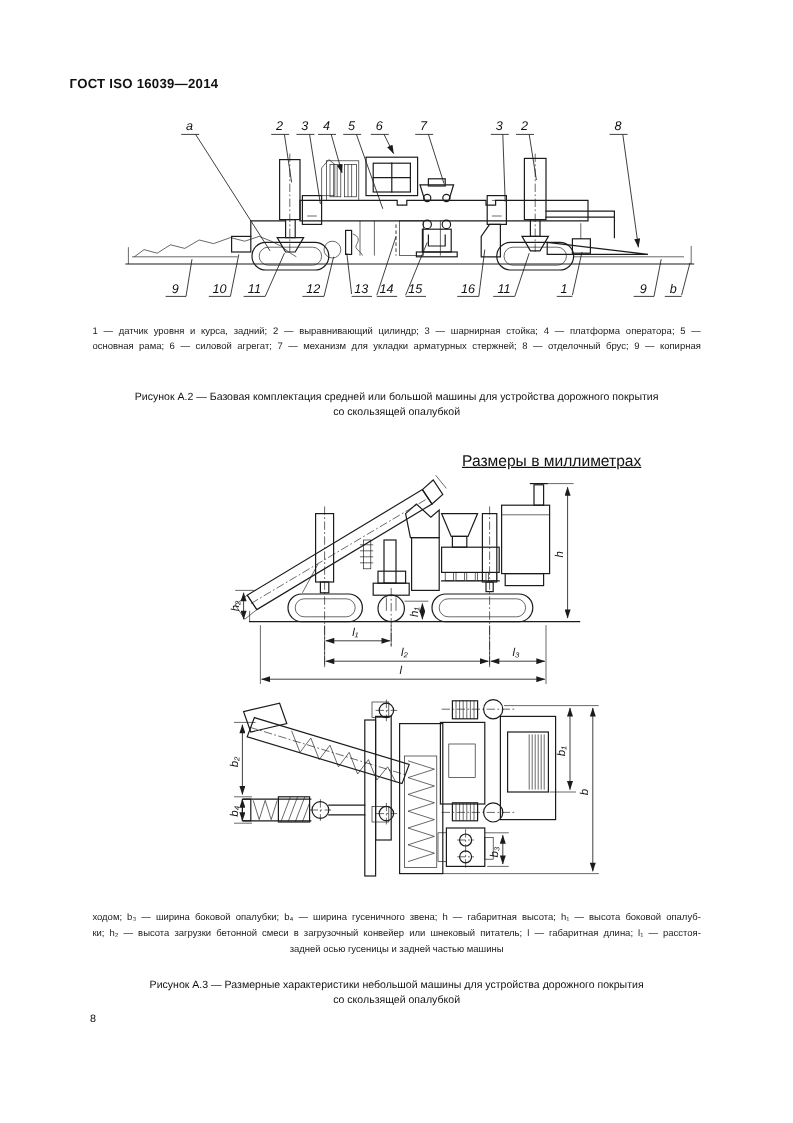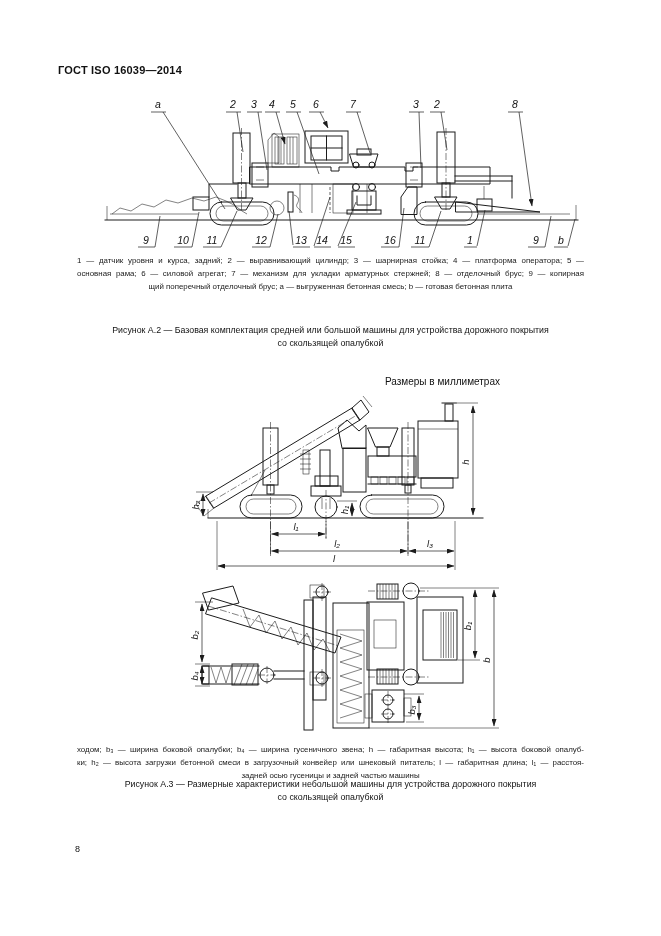--- a/index.html
+++ b/index.html
@@ -1,23 +1,23 @@
 <!DOCTYPE html>
 <html><head>
 <meta charset="utf-8">
 <style>
   html,body{margin:0;padding:0;background:#e8e8e8;}
   .page{position:relative;width:661px;height:936px;background:#ffffff;margin:0 auto;
         font-family:"Liberation Sans","DejaVu Sans",sans-serif;color:#111;overflow:hidden;}
   .hdr{position:absolute;left:58px;top:64px;font-size:11px;font-weight:bold;letter-spacing:.2px;}
-  .legend{position:absolute;left:77px;width:507px;font-size:7.9px;line-height:13px;color:#1a1a1a;}
+  .legend{position:absolute;left:77px;width:507px;font-size:7.9px;line-height:13px;color:#1a1a1a;margin-top:15px;}
   .legend .jl{text-align:justify;text-align-last:justify;white-space:nowrap;}
   .legend .cl{text-align:center;}
   .figcap{position:absolute;left:75px;width:511px;text-align:center;font-size:8.8px;line-height:13px;color:#111;}
-  .razm{position:absolute;left:385px;top:376px;font-size:10px;color:#111;}
+  .razm{position:absolute;left:385px;top:376px;font-size:13px;color:#111;text-decoration:underline;}
   .pagenum{position:absolute;left:75px;top:844px;font-size:9px;}
   svg{position:absolute;overflow:visible;}
   .s{fill:none;stroke:#1c1c1c;stroke-width:1;stroke-linejoin:miter;stroke-linecap:square;}
   .t{fill:none;stroke:#1c1c1c;stroke-width:.55;}
   .dd{fill:none;stroke:#1c1c1c;stroke-width:.55;stroke-dasharray:7 2 1.5 2;}
   .da{fill:none;stroke:#1c1c1c;stroke-width:.7;stroke-dasharray:3 2;}
   .dim{fill:none;stroke:#1c1c1c;stroke-width:.7;}
   .lead{fill:none;stroke:#1c1c1c;stroke-width:.7;}
   text.co{font:italic 10.5px "Liberation Sans","DejaVu Sans",sans-serif;fill:#111;text-anchor:middle;}
   text.dl{font:italic 9.5px "Liberation Sans","DejaVu Sans",sans-serif;fill:#111;text-anchor:middle;}
@@ -135,21 +135,20 @@
       <text class="co" x="536" y="244">9</text>
       <path class="lead" d="M528,247 H545 M545,247 L551,216"></path>
       <text class="co" x="561" y="244">b</text>
       <path class="lead" d="M554,247 H568 M568,246 L575,219"></path>
     </g>
   </svg>
 
   <div class="legend" style="top:254px">
     <div class="jl">1 — датчик уровня и курса, задний; 2 — выравнивающий цилиндр; 3 — шарнирная стойка; 4 — платформа оператора; 5 —</div>
     <div class="jl">основная рама; 6 — силовой агрегат; 7 — механизм для укладки арматурных стержней; 8 — отделочный брус; 9 — копирная</div>
-    <div class="cl">щий поперечный отделочный брус; a — выгруженная бетонная смесь; b — готовая бетонная плита</div>
   </div>
 
   <div class="figcap" style="top:324px">
     <div>Рисунок А.2 — Базовая комплектация средней или большой машины для устройства дорожного покрытия</div>
     <div>со скользящей опалубкой</div>
   </div>
 
   <div class="razm">Размеры в миллиметрах</div>
 
   <svg style="left:180px;top:395px" width="315" height="180" viewBox="180 395 315 180">
@@ -286,19 +285,19 @@
       <text class="dl" transform="rotate(-90 415 710)" x="415" y="710">b₃</text>
     </g>
   </svg>
 
   <div class="legend" style="top:743px">
     <div class="jl">ходом; b₃ — ширина боковой опалубки; b₄ — ширина гусеничного звена; h — габаритная высота; h₁ — высота боковой опалуб-</div>
     <div class="jl">ки; h₂ — высота загрузки бетонной смеси в загрузочный конвейер или шнековый питатель; l — габаритная длина; l₁ — расстоя-</div>
     <div class="cl">задней осью гусеницы и задней частью машины</div>
   </div>
 
-  <div class="figcap" style="top:778px">
+  <div class="figcap" style="top:814px">
     <div>Рисунок А.3 — Размерные характеристики небольшой машины для устройства дорожного покрытия</div>
     <div>со скользящей опалубкой</div>
   </div>
 
   <div class="pagenum">8</div>
 </div>
 
 </body></html>

